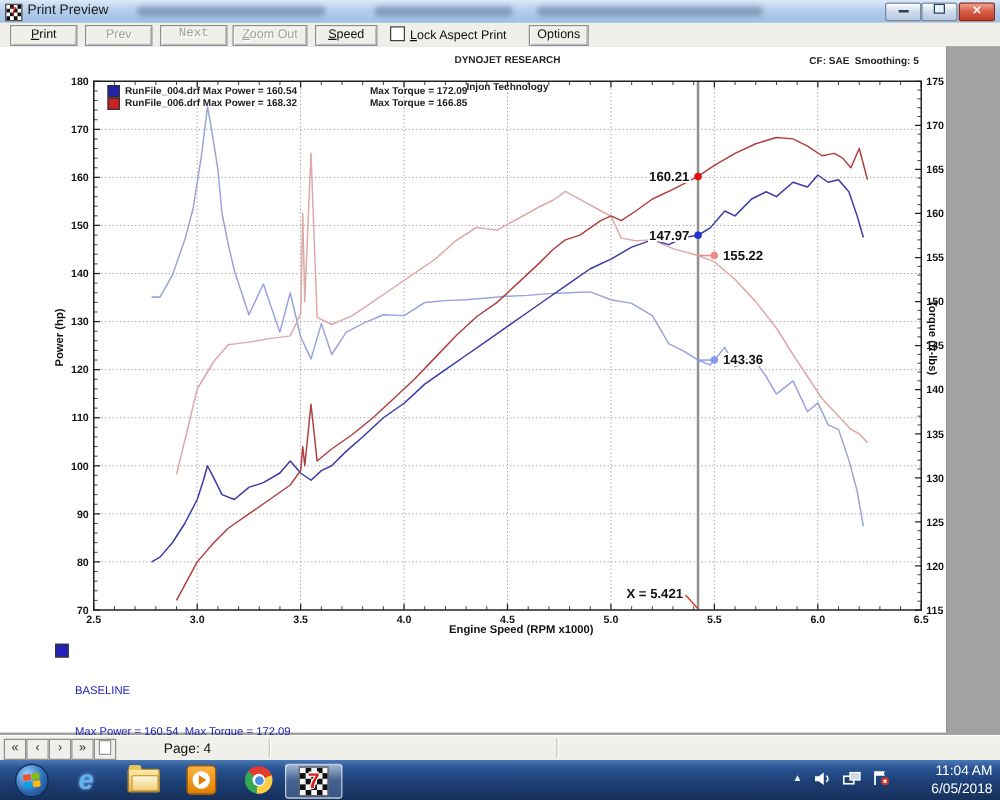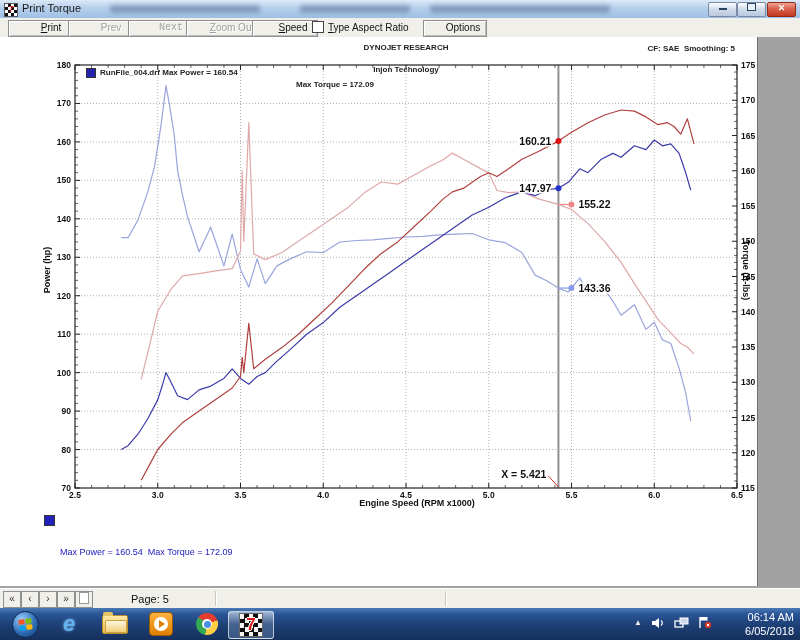--- a/index.html
+++ b/index.html
@@ -20,21 +20,21 @@
     color:#27415f;font-size:9px;line-height:11px;text-align:center;font-weight:bold;}
   #btn-close{background:linear-gradient(#f0a391,#d9604a 45%,#c03a22);border-color:#8e2a18;color:#fff;}
   .glyph-min{display:inline-block;width:8px;height:2px;background:#27415f;margin-bottom:1px;}
   .glyph-rest{display:inline-block;width:7px;height:6px;border:1px solid #27415f;background:#e8f0f8;}
 
   
   #toolbar{position:absolute;left:0;top:18px;width:800px;height:19px;background:#f0efe9;
     border-bottom:1px solid #c9c7bd;}
   .tbtn{position:absolute;top:2px;height:15px;background:#f0efe9;border:1px solid #8f8f8f;
     box-shadow:inset 1px 1px 0 #fff,inset -1px -1px 0 #bdbdbd;
-    font-size:10px;line-height:14px;text-align:center;color:#111;padding-left:16px;}
+    font-size:10px;line-height:14px;text-align:center;color:#111;}
   .tbtn.disabled{color:#9f9f9f;text-shadow:1px 1px 0 #fff;}
   .accel::first-letter{text-decoration:underline;}
   #chk-wrap{position:absolute;left:232px;top:3px;height:14px;font-size:10px;line-height:13px;color:#111;}
   #chk-box{display:inline-block;width:10px;height:10px;border:1px solid #444;background:#fff;
     vertical-align:-2px;margin-right:4px;}
 
   
   #preview{position:absolute;left:0;top:37px;width:800px;height:479px;background:#a2a2a2;}
   #page{position:absolute;left:0;top:0;width:757px;height:549px;background:#fff;
     border-right:1px solid #6f6f6f;color:#111;}
@@ -42,21 +42,21 @@
   #header-right{position:absolute;right:22px;top:7px;font-size:8px;font-weight:bold;color:#222;white-space:pre;}
   #chart-svg{position:absolute;left:0;top:0;}
   .axis-title{position:absolute;font-size:9px;font-weight:bold;color:#111;text-align:center;}
   #ylab-left{left:-13px;top:228px;width:120px;transform:rotate(-90deg);}
   #ylab-right{left:686px;top:228px;width:120px;transform:rotate(90deg);}
   #xlab{left:86px;top:461px;width:662px;}
   #legend{position:absolute;left:86px;top:31px;font-size:8px;font-weight:bold;color:#222;}
   .leg-row{display:flex;height:10px;}
   .leg-sw{width:8px;height:8px;border:1px solid #333;margin-right:4px;flex:none;}
   .leg-a{width:196px;white-space:pre;}
-  .leg-b{white-space:pre;margin-top:12px;}
+  .leg-b{white-space:pre;}
   #runinfo{position:absolute;left:44px;top:477px;font-size:9px;}
   .run-block{margin-bottom:4px;position:relative;padding-left:16px;line-height:11px;white-space:pre;}
   .run-sw{position:absolute;left:0;top:1px;width:9px;height:9px;border:1px solid #333;}
 
   
   #pager{position:absolute;left:0;top:588px;width:800px;height:20px;background:#f0efe9;
     border-top:1px solid #fff;}
   .pbtn{position:absolute;top:2px;width:16px;height:15px;background:#f0efe9;border:1px solid #909090;
     font-size:10px;line-height:13px;text-align:center;color:#333;}
   .psep{position:absolute;top:2px;width:1px;height:15px;background:#c9c7bd;box-shadow:1px 0 0 #fff;}
@@ -104,38 +104,38 @@
 
   svg text{font-family:"Liberation Sans",sans-serif;}
 </style>
 </head>
 <body>
 
 <div id="screen">
 
   <div id="titlebar">
     <div class="tb-icon">7</div>
-    <div id="window-title">Print Torque</div>
+    <div id="window-title">Print Preview</div>
     <div class="smudge" style="left:110px;width:150px;"></div>
     <div class="smudge" style="left:300px;width:110px;"></div>
     <div class="smudge" style="left:430px;width:180px;"></div>
     <div class="winbtn" style="right:63px;"><span class="glyph-min"></span></div>
     <div class="winbtn" style="right:34px;"><span class="glyph-rest"></span></div>
     <div class="winbtn" id="btn-close" style="right:4px;"><span>✕</span></div>
   </div>
 
   <div id="toolbar">
     <div class="tbtn accel" style="left:8px;width:52px;">Print</div>
     <div class="tbtn disabled" style="left:68px;width:52px;">Prev</div>
     <div class="tbtn disabled" style="left:128px;width:52px;font-family:Liberation Mono, monospace;">Next</div>
 
     <div class="tbtn disabled accel" style="left:188px;width:58px;left:186px;" id="zoomout">Zoom Out</div>
     <div class="tbtn accel" style="left:252px;width:48px;" id="closebtn">Speed</div>
     <div id="chk-wrap" style="left:312px;">
-      <span id="chk-box"></span><span class="accel" style="display:inline-block;">Type Aspect Ratio</span>
+      <span id="chk-box"></span><span class="accel" style="display:inline-block;">Lock Aspect Print</span>
     </div>
     <div class="tbtn" style="left:423px;width:46px;">Options</div>
   </div>
 
   <div id="preview">
     <div id="page">
       <div class="hdr" style="top:6px;">DYNOJET RESEARCH</div>
       <div class="hdr" style="top:28px;">Injon Technology</div>
       <div id="header-right">CF: SAE  Smoothing: 5</div>
 
@@ -413,39 +413,45 @@
       <div class="axis-title" id="ylab-left">Power (hp)</div>
       <div class="axis-title" id="ylab-right">Torque (ft-lbs)</div>
       <div class="axis-title" id="xlab">Engine Speed (RPM x1000)</div>
 
       <div id="legend">
         <div class="leg-row">
           <span class="leg-sw" style="background: rgb(34, 34, 170);"></span>
           <span class="leg-a">RunFile_004.drf Max Power = 160.54</span>
           <span class="leg-b">Max Torque = 172.09</span>
         </div>
+        <div class="leg-row">
+          <span class="leg-sw" style="background: rgb(204, 34, 34);"></span>
+          <span class="leg-a">RunFile_006.drf Max Power = 168.32</span>
+          <span class="leg-b">Max Torque = 166.85</span>
+        </div>
       </div>
 
       <div id="runinfo">
         <div class="run-block" style="color: rgb(34, 34, 187);">
           <span class="run-sw" style="background: rgb(34, 34, 187);"></span>
+          <div>BASELINE</div>
           <div>Max Power = 160.54  Max Torque = 172.09</div>
         </div>
 
       </div>
     </div>
   </div>
 
   <div id="pager">
     <div class="pbtn" style="left:3px;">«</div>
     <div class="pbtn" style="left:21px;">‹</div>
     <div class="pbtn" style="left:39px;">›</div>
     <div class="pbtn" style="left:57px;">»</div>
     <div class="pbtn" style="left:75px;"><span class="pageglyph"></span></div>
-    <div id="page-label">Page: 5</div>
+    <div id="page-label">Page: 4</div>
     <div class="psep" style="left:215px;"></div>
     <div class="psep" style="left:445px;"></div>
   </div>
 
   <div id="taskbar">
     <div class="tk" id="start-orb">
       <div class="orb">
         <div class="flag">
             <span style="background:#f35325;"></span>
             <span style="background:#81bc06;"></span>
@@ -491,17 +497,17 @@
           <rect x="6" y="1" width="8" height="6" fill="#cfd8e8" stroke="#fff" stroke-width="1"></rect>
         </svg>
       <svg width="14" height="13">
           <path d="M2 1v11" stroke="#fff" stroke-width="1.4"></path>
           <path d="M2 1h8c-1 1.2-1 2.3 0 3.5H2z" fill="#fff"></path>
           <circle cx="10" cy="9" r="3.2" fill="#d03326"></circle>
           <path d="M8.8 7.8l2.4 2.4M11.2 7.8l-2.4 2.4" stroke="#fff" stroke-width="1"></path>
         </svg>
     </div>
     <div id="clock">
-      <div>06:14 AM</div>
+      <div>11:04 AM</div>
       <div>6/05/2018</div>
     </div>
   </div>
 </div>
 
 </body></html>

